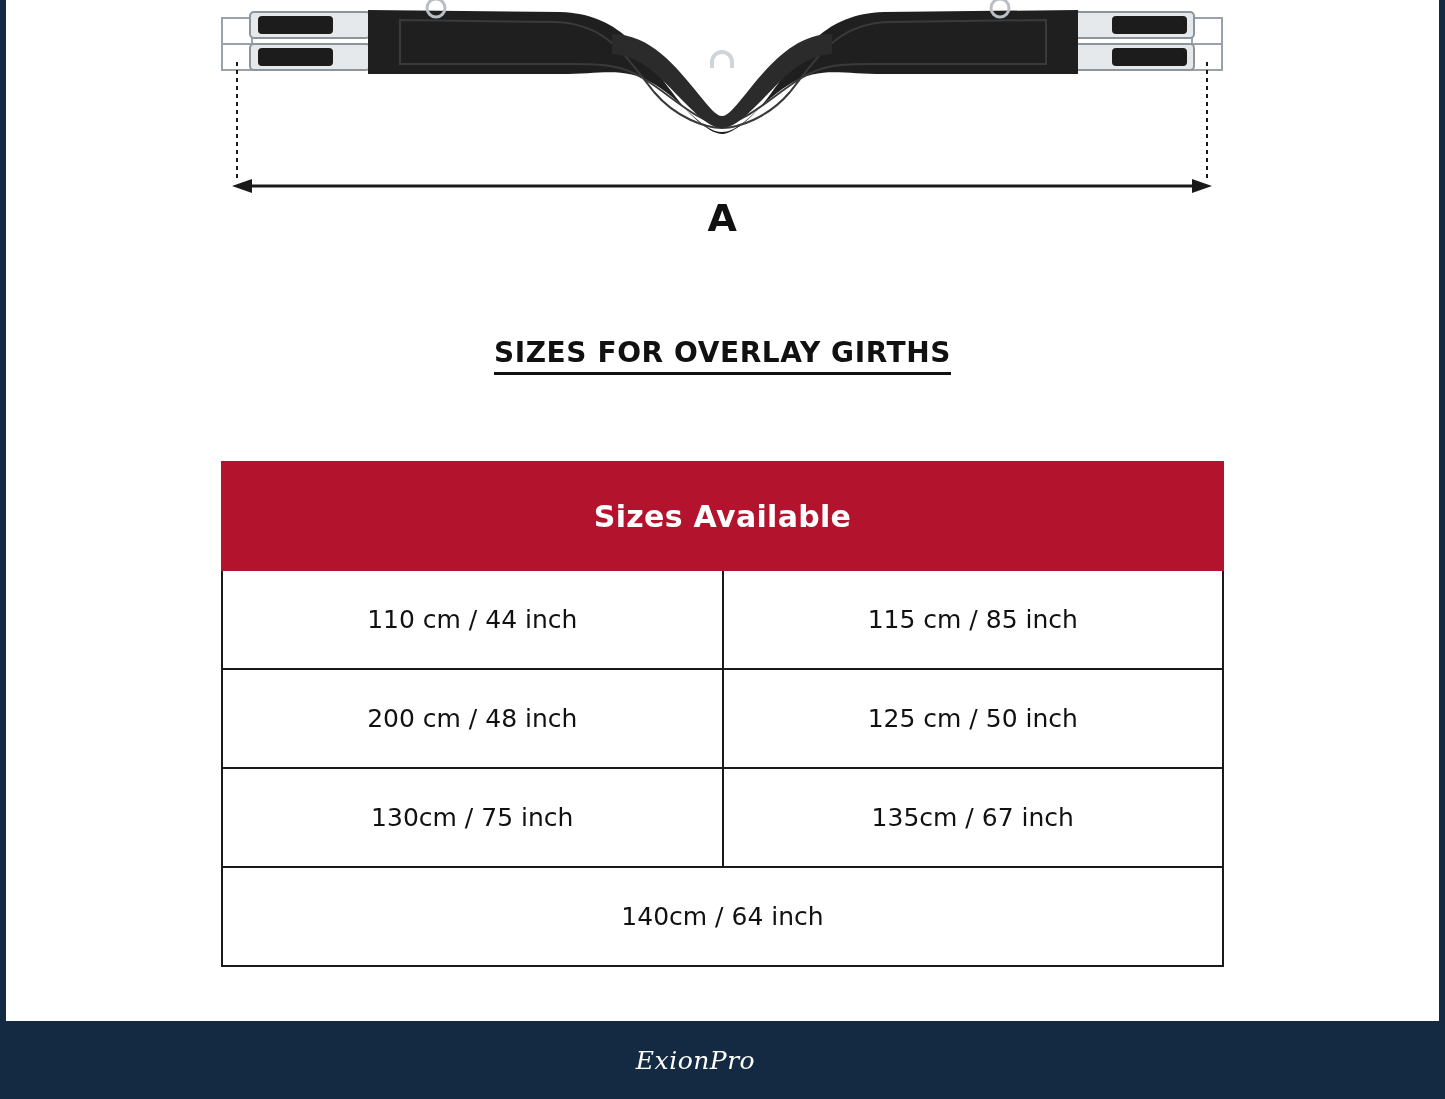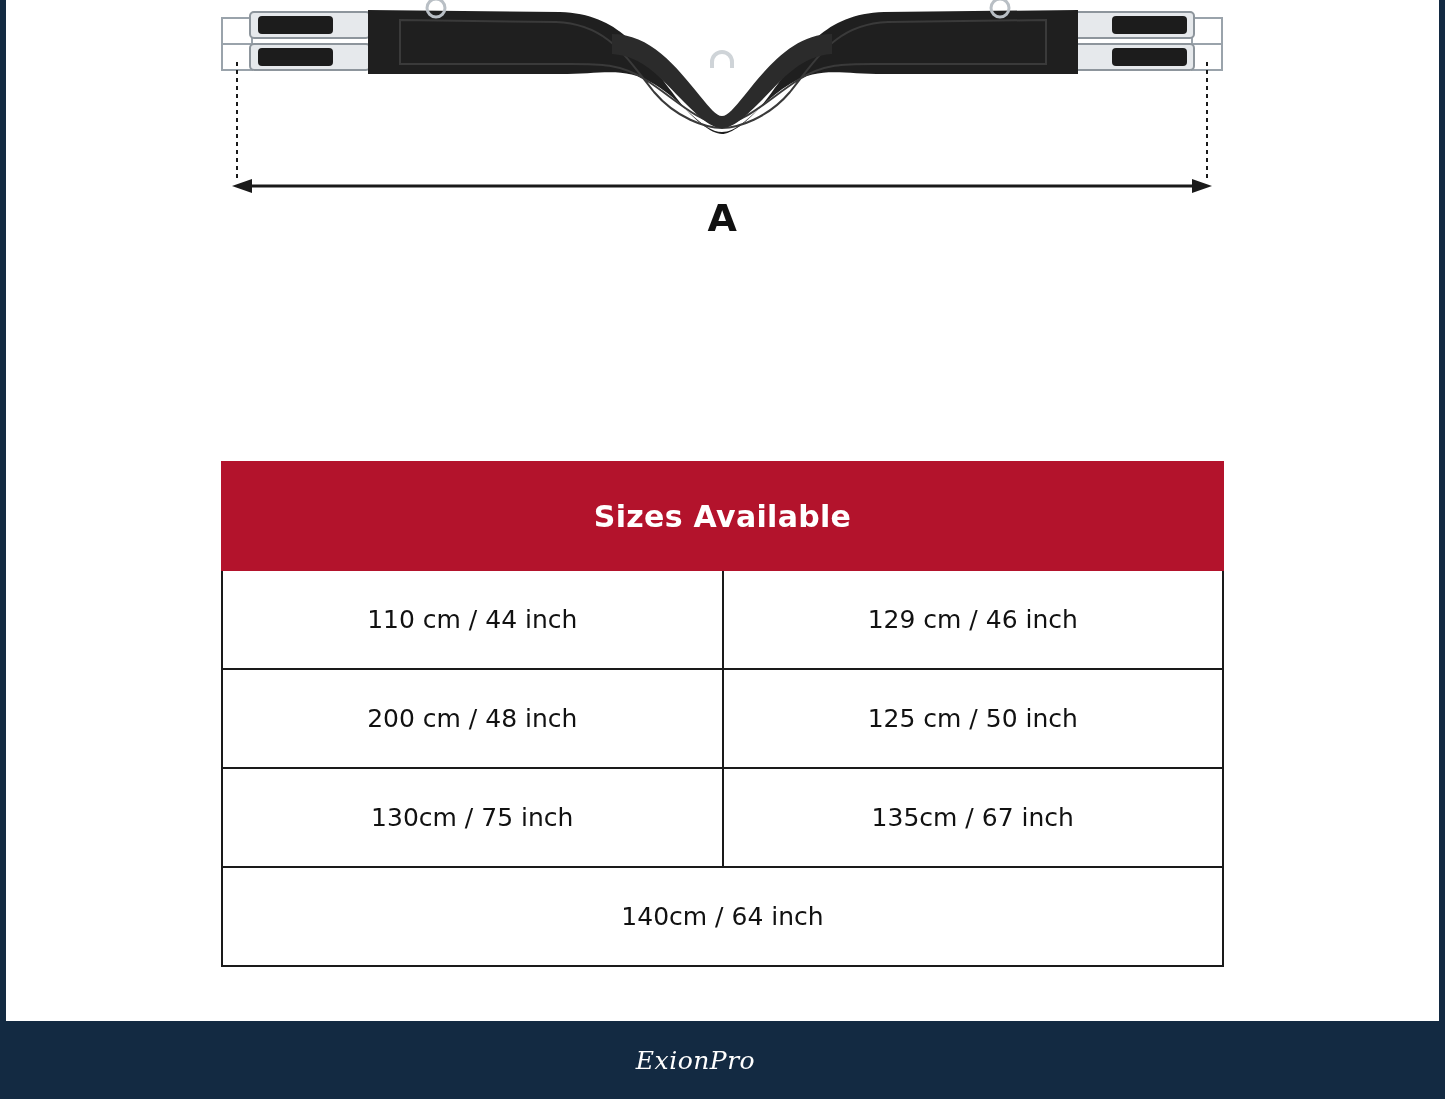--- a/index.html
+++ b/index.html
@@ -183,29 +183,32 @@
       <g>
         <line x1="240" y1="186" x2="1204" y2="186" stroke="#1a1a1a" stroke-width="3"></line>
         <polygon points="232,186 252,179 252,193" fill="#1a1a1a"></polygon>
         <polygon points="1212,186 1192,179 1192,193" fill="#1a1a1a"></polygon>
       </g>
     </svg>
   </div>
 
   <div class="letter-a">A</div>
 
+  <div class="heading">
+    <span>SIZES FOR OVERLAY  GIRTHS</span>
+  </div>
 
   <table class="size-table">
     <tbody>
         <tr>
       <th class="header-cell" colspan="2">Sizes Available</th>
     </tr>
     <tr>
       <td class="size-cell">110 cm / 44 inch</td>
-      <td class="size-cell">129 cm / 46 inch</td>
+      <td class="size-cell">115 cm / 85 inch</td>
     </tr>
     <tr>
       <td class="size-cell">200 cm / 48 inch</td>
       <td class="size-cell">125 cm / 50 inch</td>
     </tr>
     <tr>
       <td class="size-cell">130cm / 75 inch</td>
       <td class="size-cell">135cm / 67 inch</td>
     </tr>
     <tr>

